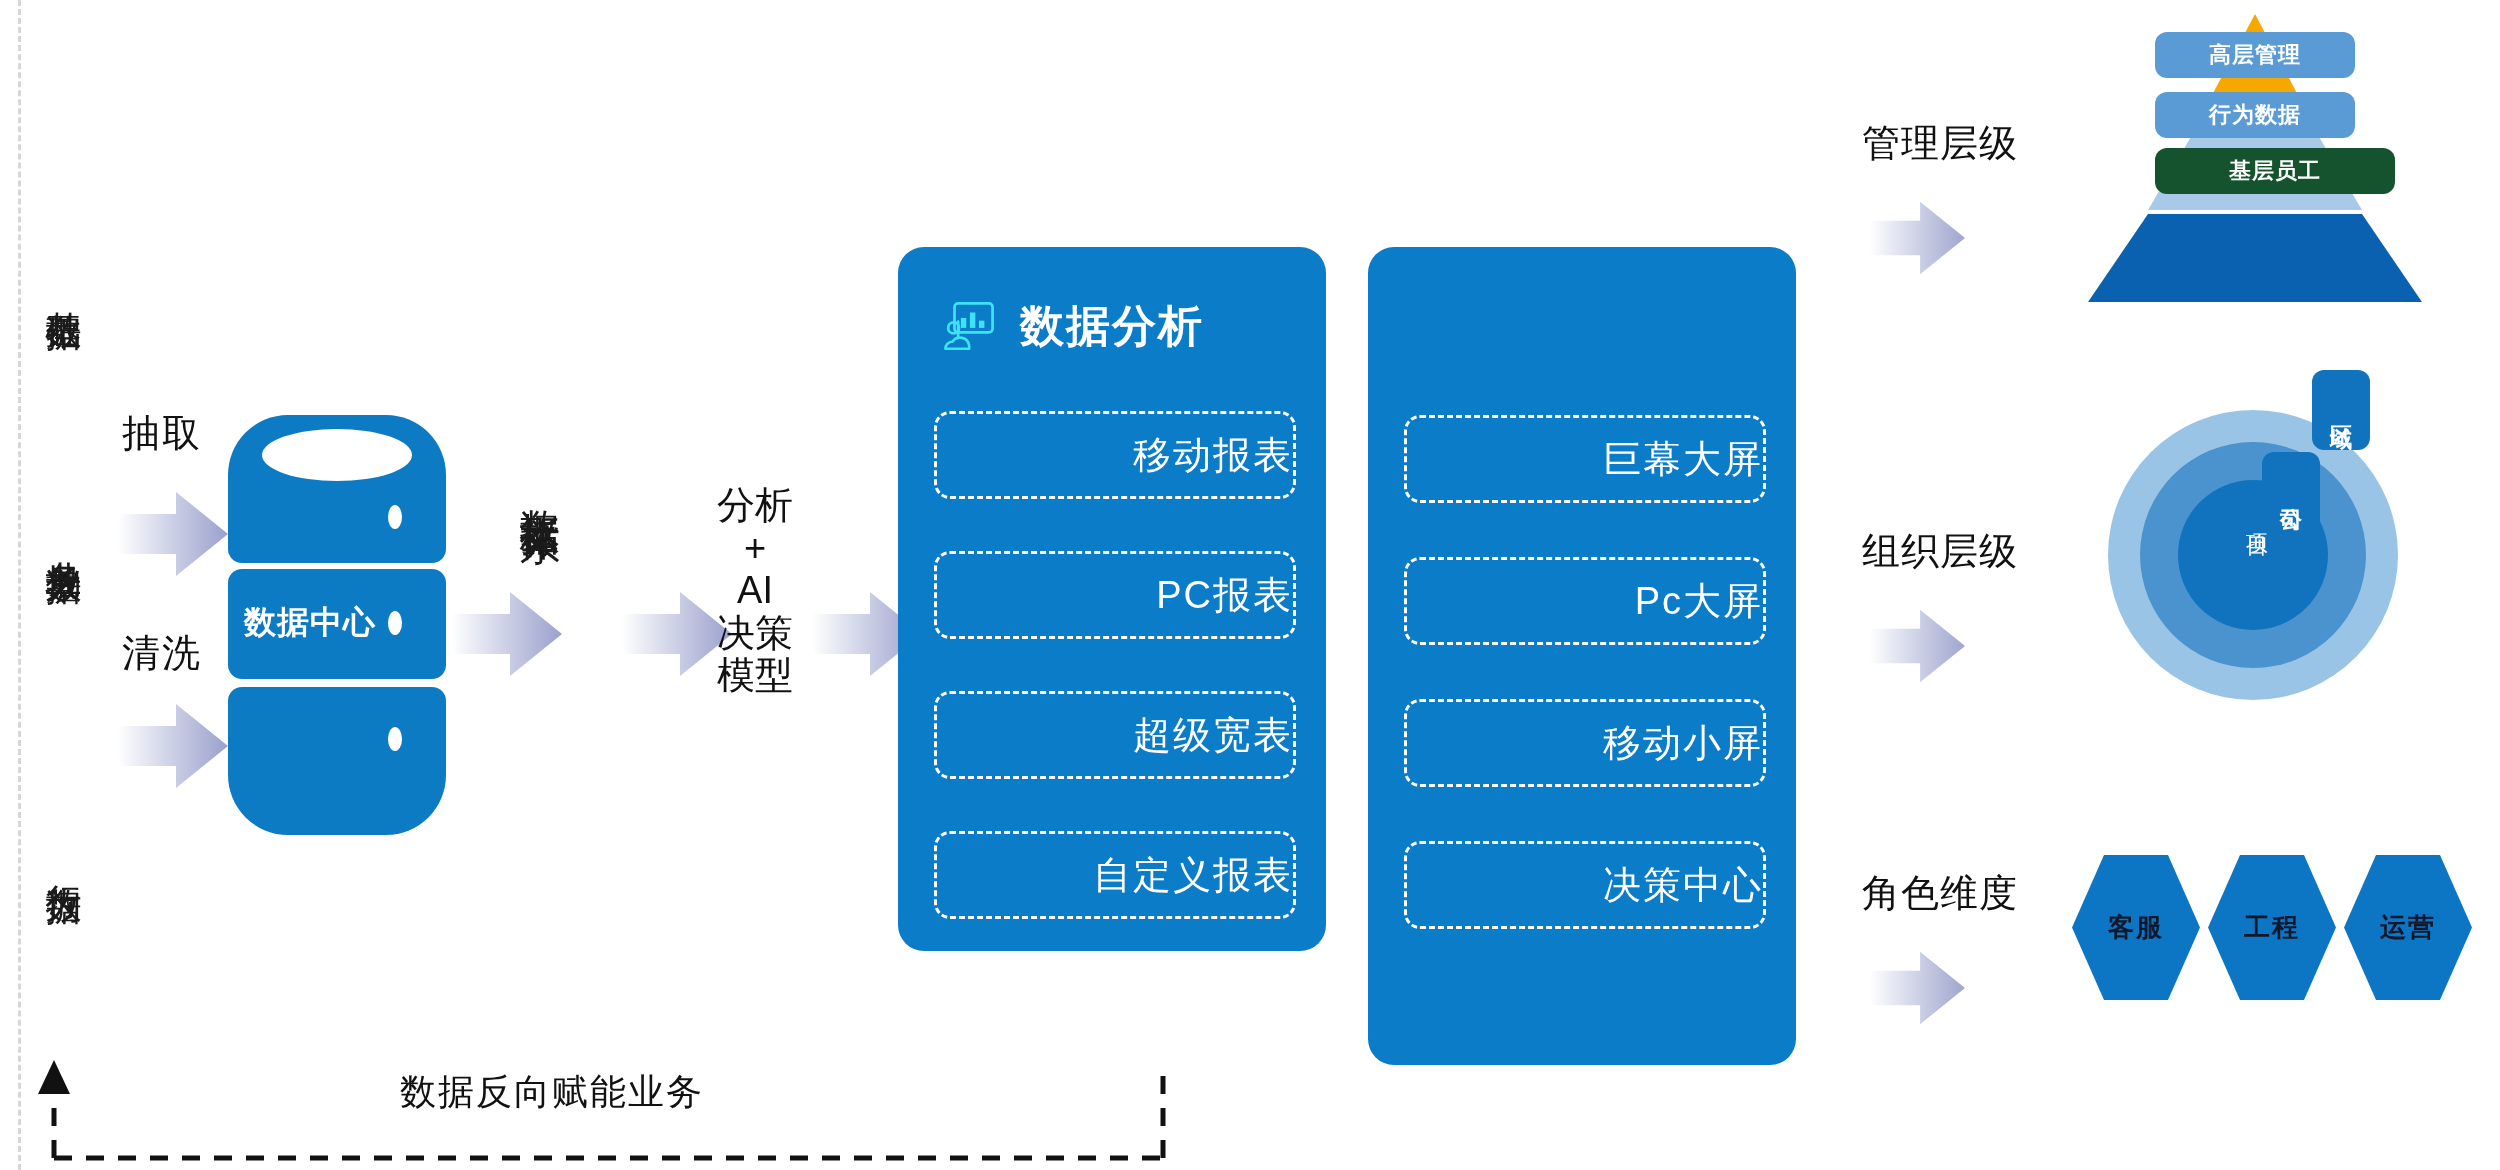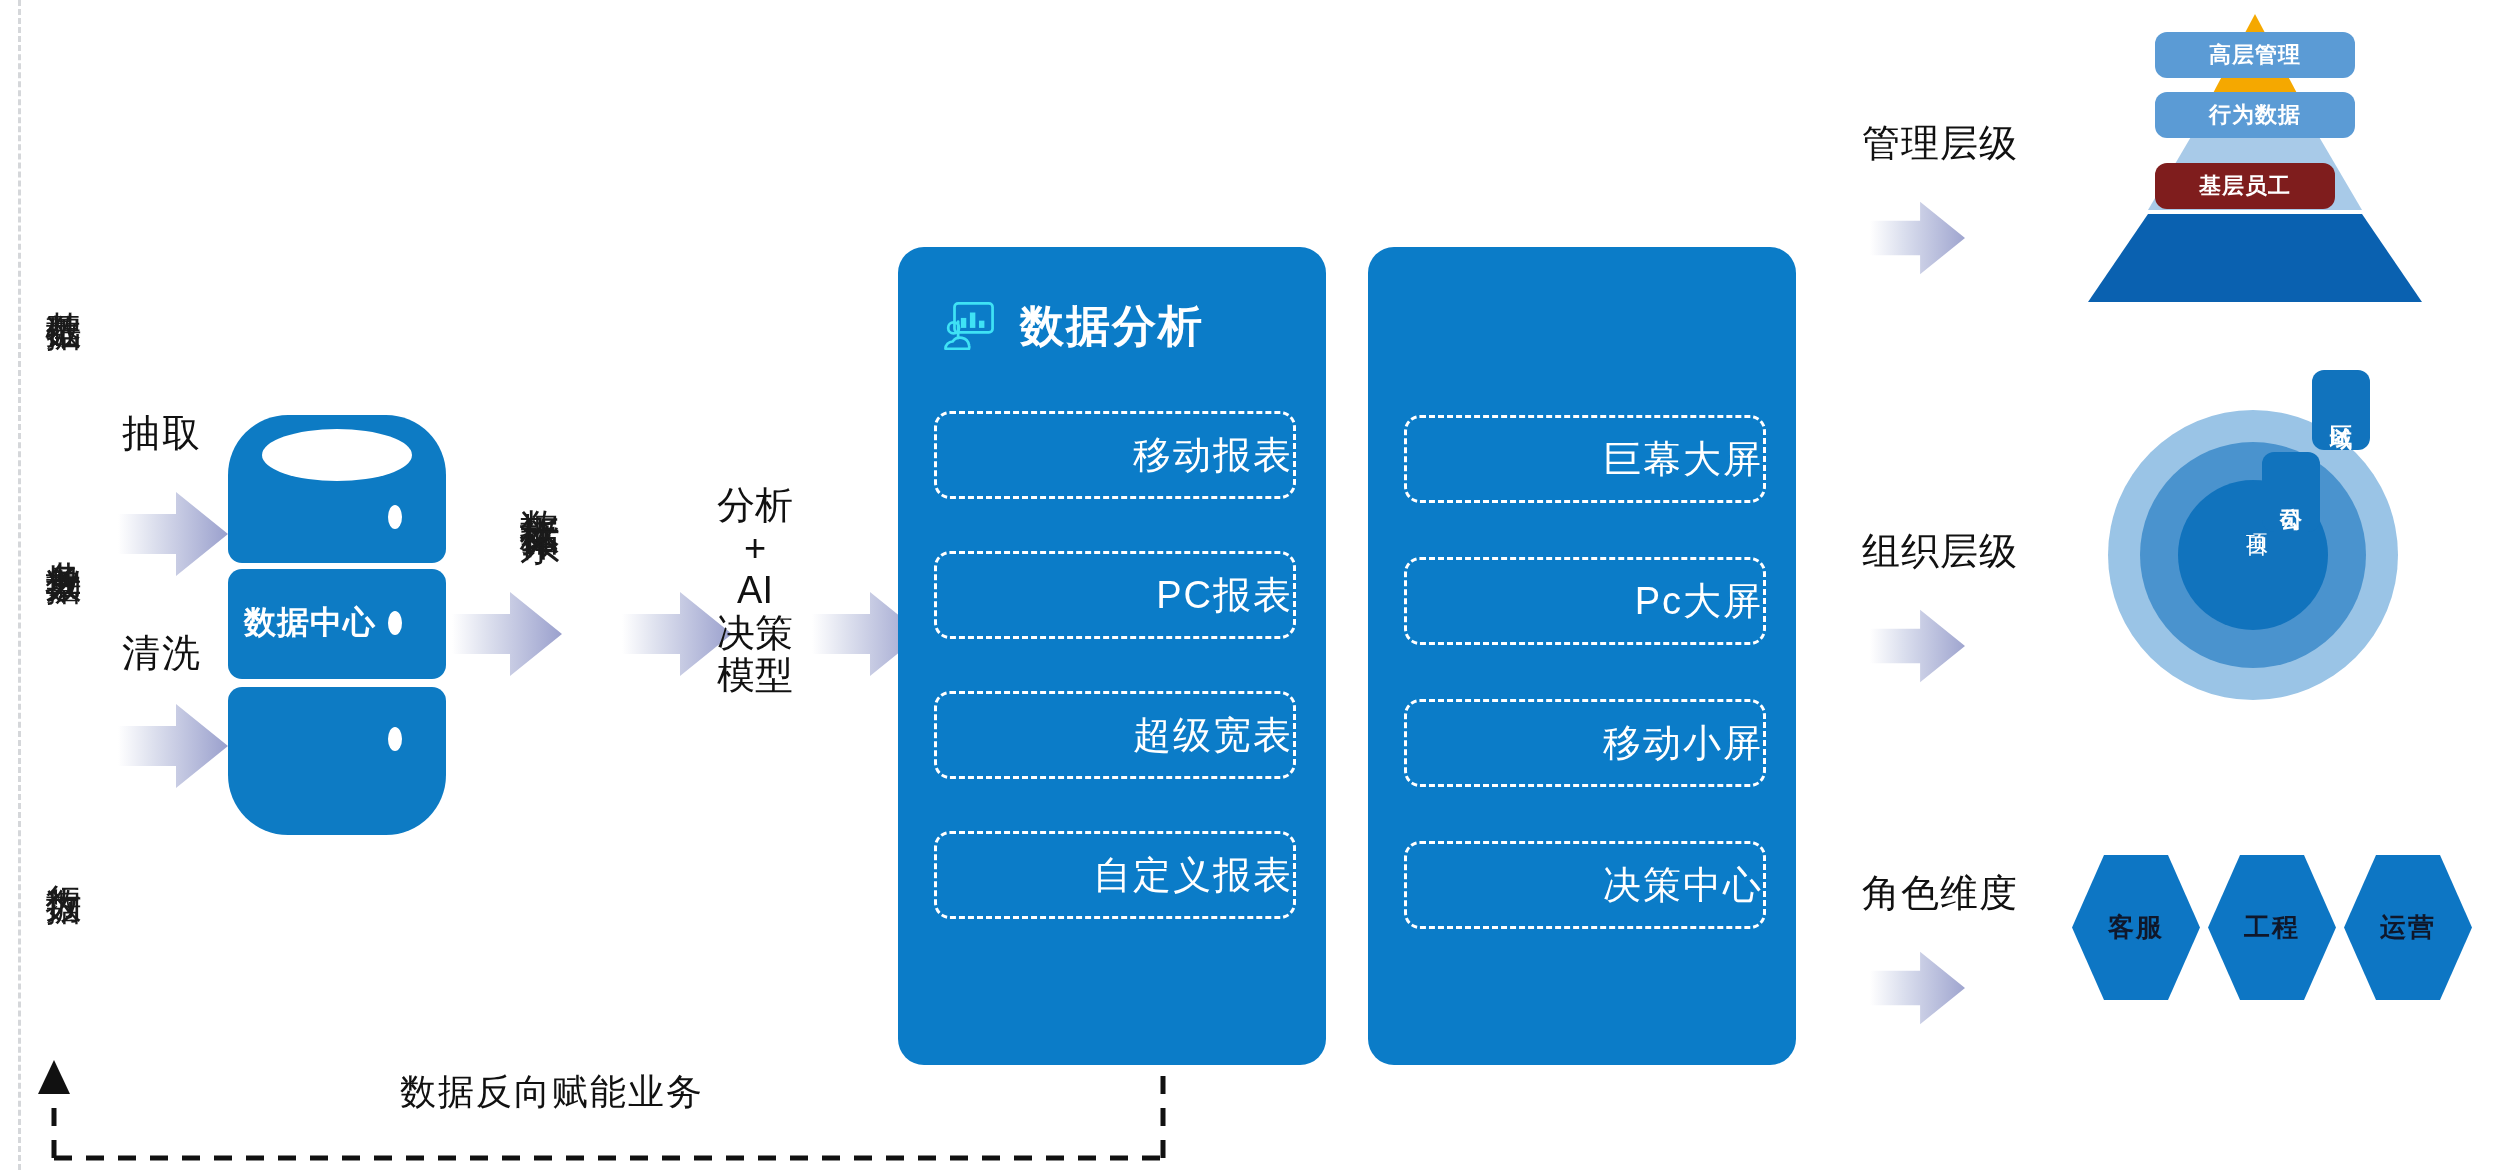--- a/index.html
+++ b/index.html
@@ -231,21 +231,21 @@
   <div class="abs midlabel" style="left:700px; top:484px; width:110px;">分析
 +
 AI
 决策
 模型</div>
 
   <svg class="arrow" style="left:812px; top:588px;" width="110" height="92" viewBox="0 0 110 92">
     <polygon points="0,26 58,26 58,4 110,46 58,88 58,66 0,66" fill="url(#argrad)"></polygon>
   </svg>
 
-  <div class="panel" style="left:898px; top:247px; width:428px; height:818px;">
+  <div class="panel" style="left:898px; top:247px; width:428px; height:704px;">
 
     <div class="panel-head" style="left:42px; top:50px;">
       <svg width="58" height="58" viewBox="0 0 64 64" fill="none">
         <rect x="16" y="6" width="42" height="32" rx="4" stroke="#3fe2f5" stroke-width="3"></rect>
         <rect x="23" y="22" width="6" height="11" fill="#3fe2f5"></rect>
         <rect x="33" y="16" width="6" height="17" fill="#3fe2f5"></rect>
         <rect x="43" y="25" width="6" height="8" fill="#3fe2f5"></rect>
         <path d="M20 44 L20 26" stroke="#3fe2f5" stroke-width="3" stroke-linecap="round"></path>
         <circle cx="15" cy="33" r="6" stroke="#3fe2f5" stroke-width="3"></circle>
         <path d="M6 56 a8 8 0 0 1 8-8 a10 10 0 0 1 18 4 a6 6 0 0 1 0 4 z" stroke="#3fe2f5" stroke-width="3" fill="none" stroke-linejoin="round"></path>
@@ -306,21 +306,21 @@
   </svg>
 
   <div class="pbadge" style="left:2155px; top:32px; width:200px; height:46px; background:#5b9bd5;">
     <span>高层管理</span>
   </div>
 
   <div class="pbadge" style="left:2155px; top:92px; width:200px; height:46px; background:#5b9bd5;">
     <span>行为数据</span>
   </div>
 
-  <div class="pbadge" style="left:2155px; top:163px; width:180px; height:46px; background:#7f1d1d;">
+  <div class="pbadge" style="left:2155px; top:148px; width:240px; height:46px; background:#14532d;">
     <span>基层员工</span>
   </div>
 
   <div class="abs rlabel" style="left:1862px; top:526px;">组织层级</div>
 
   <svg class="arrow" style="left:1870px; top:606px;" width="95" height="80" viewBox="0 0 110 92">
     <polygon points="0,26 58,26 58,4 110,46 58,88 58,66 0,66" fill="url(#argrad2)"></polygon>
   </svg>
 
   <div class="ring" style="left:2108px; top:410px; width:290px; height:290px; background:#9ac4e6;"></div>

